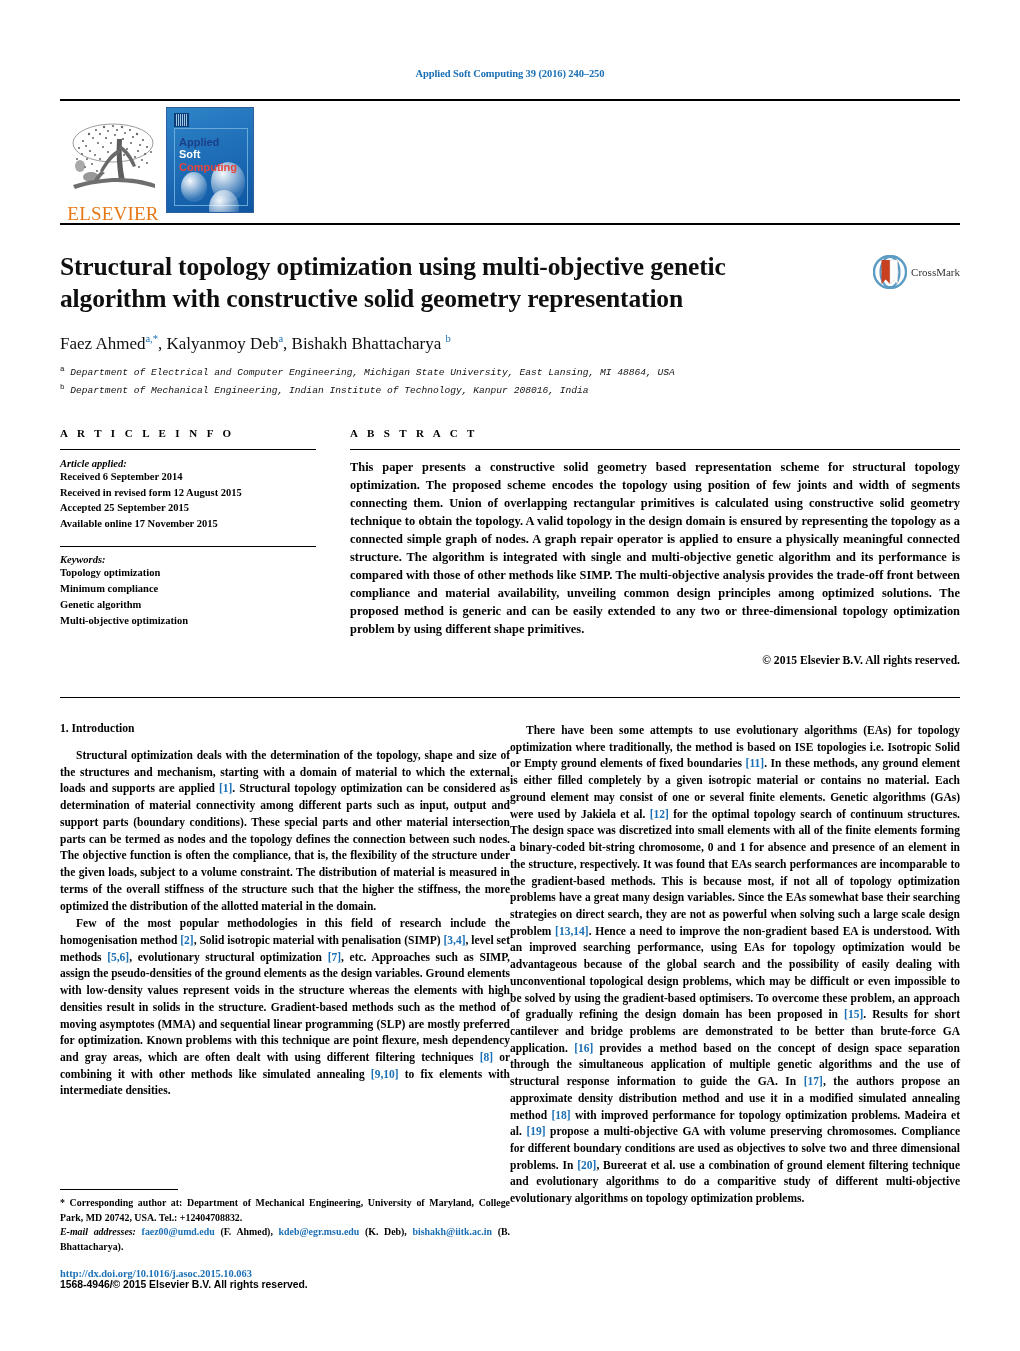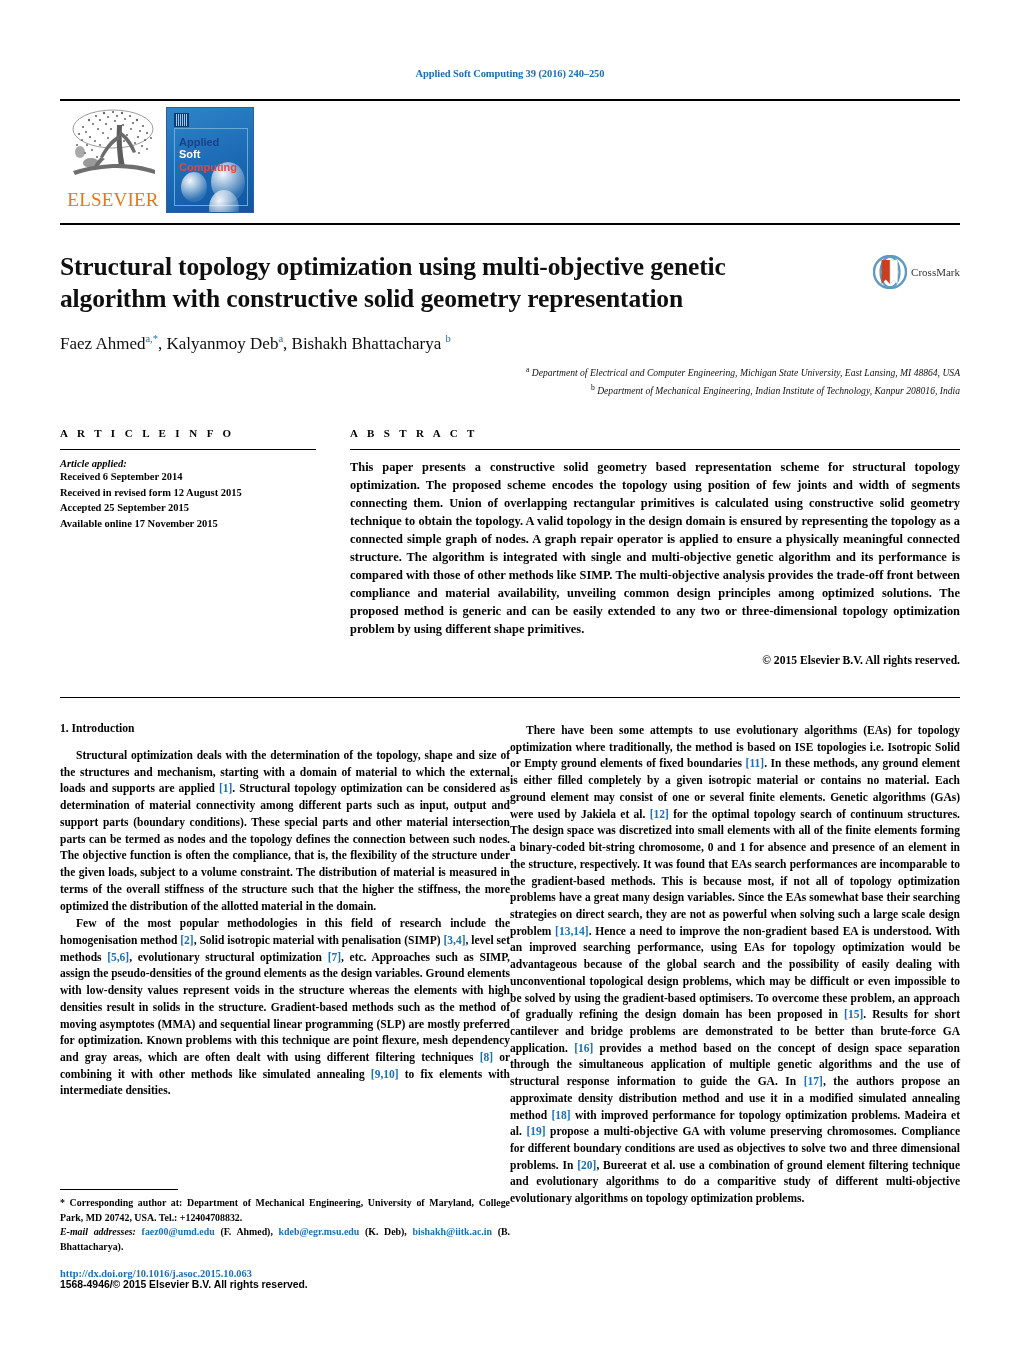--- a/index.html
+++ b/index.html
@@ -47,21 +47,21 @@
     height: 118px;
     padding-top: 4px;
   }
   .elsevier-logo {
     width: 106px;
     flex: 0 0 106px;
     display: flex;
     flex-direction: column;
     align-items: center;
     justify-content: flex-end;
-    padding-bottom: 14px;
+    padding-bottom: 0;
   }
   .tree-svg { display:block; }
   .elsevier-word {
     font-family: "Liberation Serif", serif;
     font-size: 19px;
     letter-spacing: 0.2px;
     color: #e77817;
     font-weight: normal;
     line-height: 1;
     margin-top: 1px;
@@ -158,26 +158,25 @@
   }
   .authors {
     margin-top: 16px;
     font-family: "Liberation Serif", serif;
     font-size: 17px;
     color: #0f0f0f;
   }
   .authors sup { font-size: 10.5px; color: #1a6fb5; }
   .affil {
     margin-top: 11px;
-    font-family: Liberation Serif, serif;
+    font-family: Liberation Mono, monospace;
     font-style: italic;
     font-size: 9.6px;
     line-height: 1.55;
     color: #111;
-    text-align: right;
   }
   .affil sup { font-style: normal; font-size: 7.6px; }
 
   .crossmark {
     position: absolute;
     right: 0;
     top: 4px;
     display: flex;
     align-items: center;
     gap: 4px;
@@ -423,20 +422,28 @@
     <div class="col-info">
       <div class="sect-label">A R T I C L E    I N F O</div>
       <div class="hr-thin"></div>
       <div class="hist-title">Article applied:</div>
       <div>
         <div class="hist-line">Received 6 September 2014</div>
         <div class="hist-line">Received in revised form 12 August 2015</div>
         <div class="hist-line">Accepted 25 September 2015</div>
         <div class="hist-line">Available online 17 November 2015</div>
       </div>
+      <div class="kw-block">
+        <div class="hr-thin"></div>
+        <div class="kw-title">Keywords:</div>
+        <div class="kw-line">Topology optimization</div>
+        <div class="kw-line">Minimum compliance</div>
+        <div class="kw-line">Genetic algorithm</div>
+        <div class="kw-line">Multi-objective optimization</div>
+      </div>
     </div>
 
     <div class="col-abstract">
       <div class="sect-label">A B S T R A C T</div>
       <div class="hr-thin"></div>
       <div class="abstract-text">This paper presents a constructive solid geometry based representation scheme for structural topology optimization. The proposed scheme encodes the topology using position of few joints and width of segments connecting them. Union of overlapping rectangular primitives is calculated using constructive solid geometry technique to obtain the topology. A valid topology in the design domain is ensured by representing the topology as a connected simple graph of nodes. A graph repair operator is applied to ensure a physically meaningful connected structure. The algorithm is integrated with single and multi-objective genetic algorithm and its performance is compared with those of other methods like SIMP. The multi-objective analysis provides the trade-off front between compliance and material availability, unveiling common design principles among optimized solutions. The proposed method is generic and can be easily extended to any two or three-dimensional topology optimization problem by using different shape primitives.</div>
       <div class="copyline">© 2015 Elsevier B.V. All rights reserved.</div>
     </div>
 
   </div>

